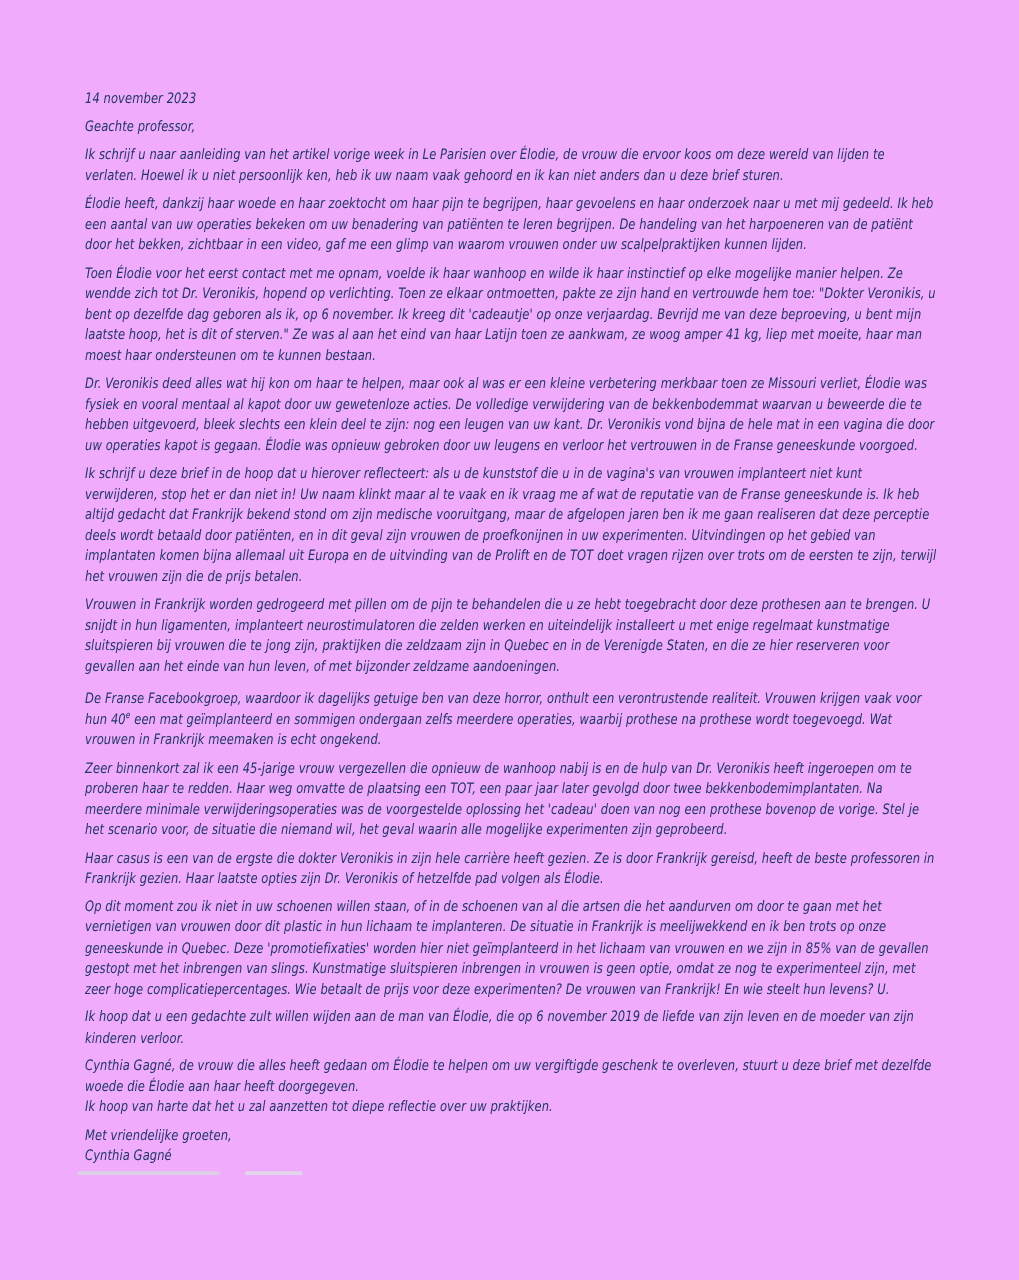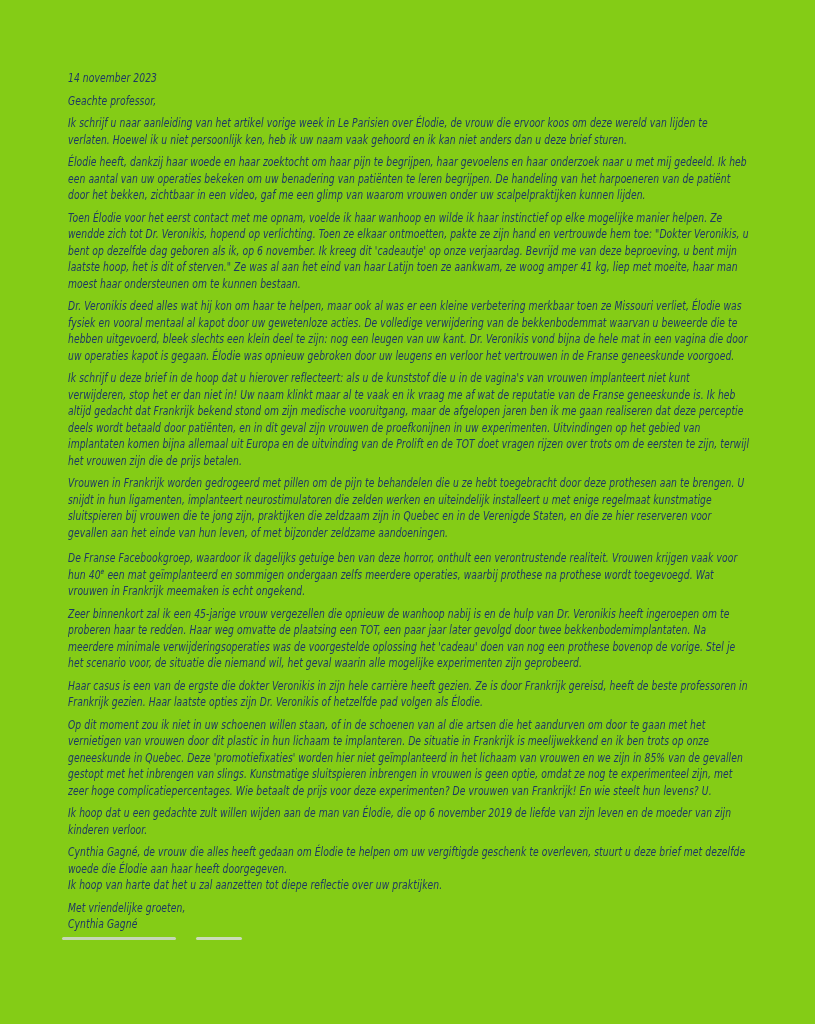--- a/index.html
+++ b/index.html
@@ -6,21 +6,21 @@
   body {
     width: 815px;
     height: 1024px;
     background: #ffffff;
     font-family: "DejaVu Sans", sans-serif;
   }
   .page {
     position: relative;
     width: 815px;
     height: 1024px;
-    background: #84cc16;
+    background: #f0abfc;
     overflow: hidden;
   }
   .letter {
     position: absolute;
     left: 68px;
     top: 70px;
     width: 852px;               
     transform: scaleX(0.80);
     transform-origin: 0 0;
     color: #1f3864;

